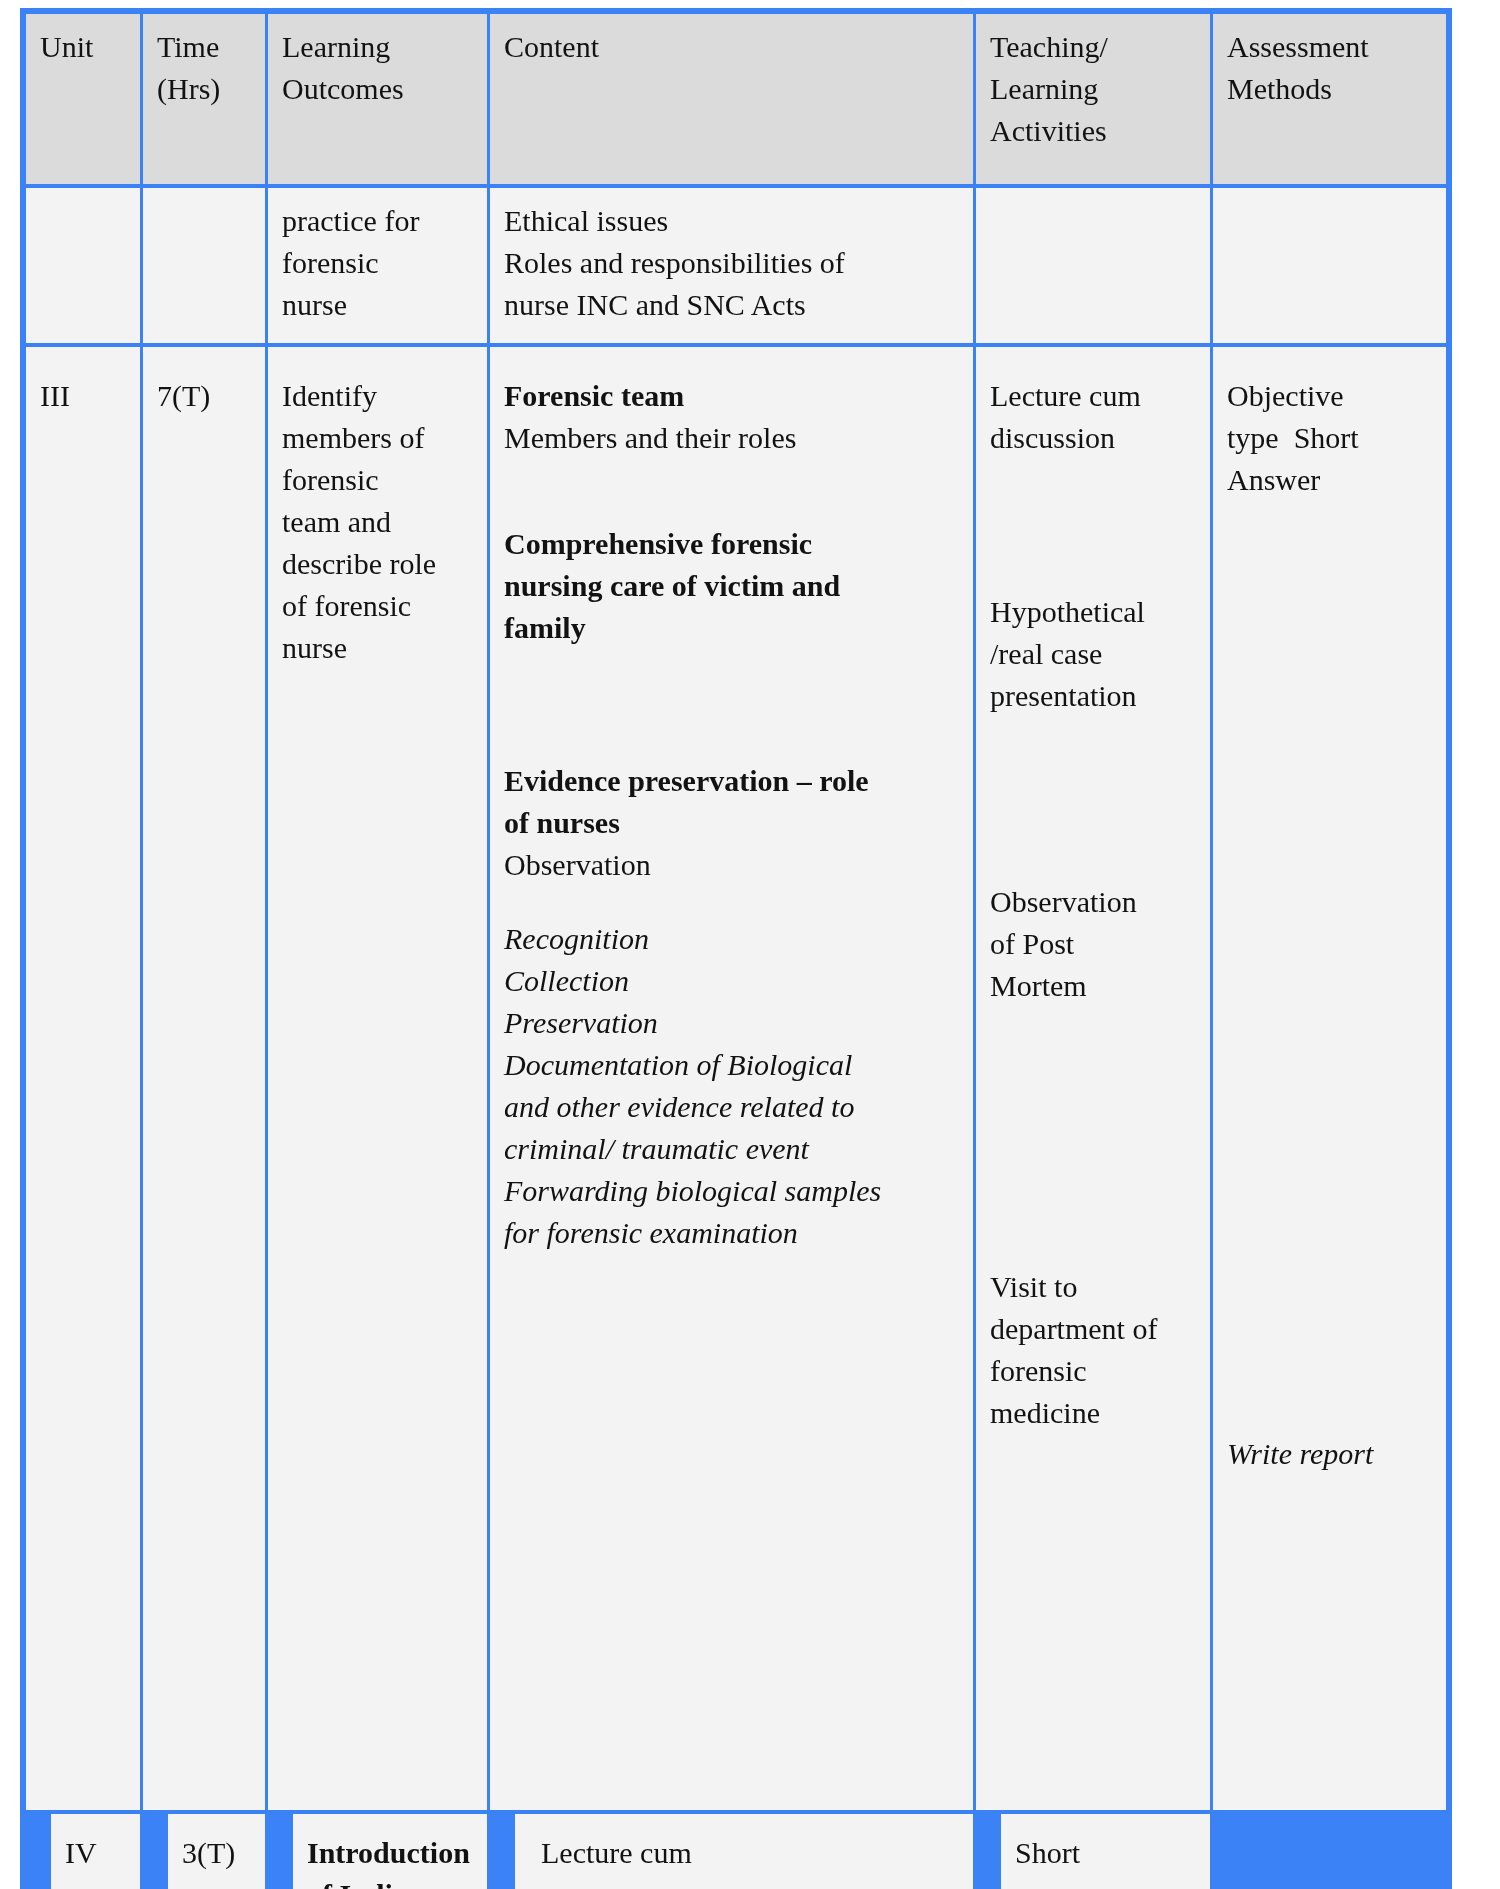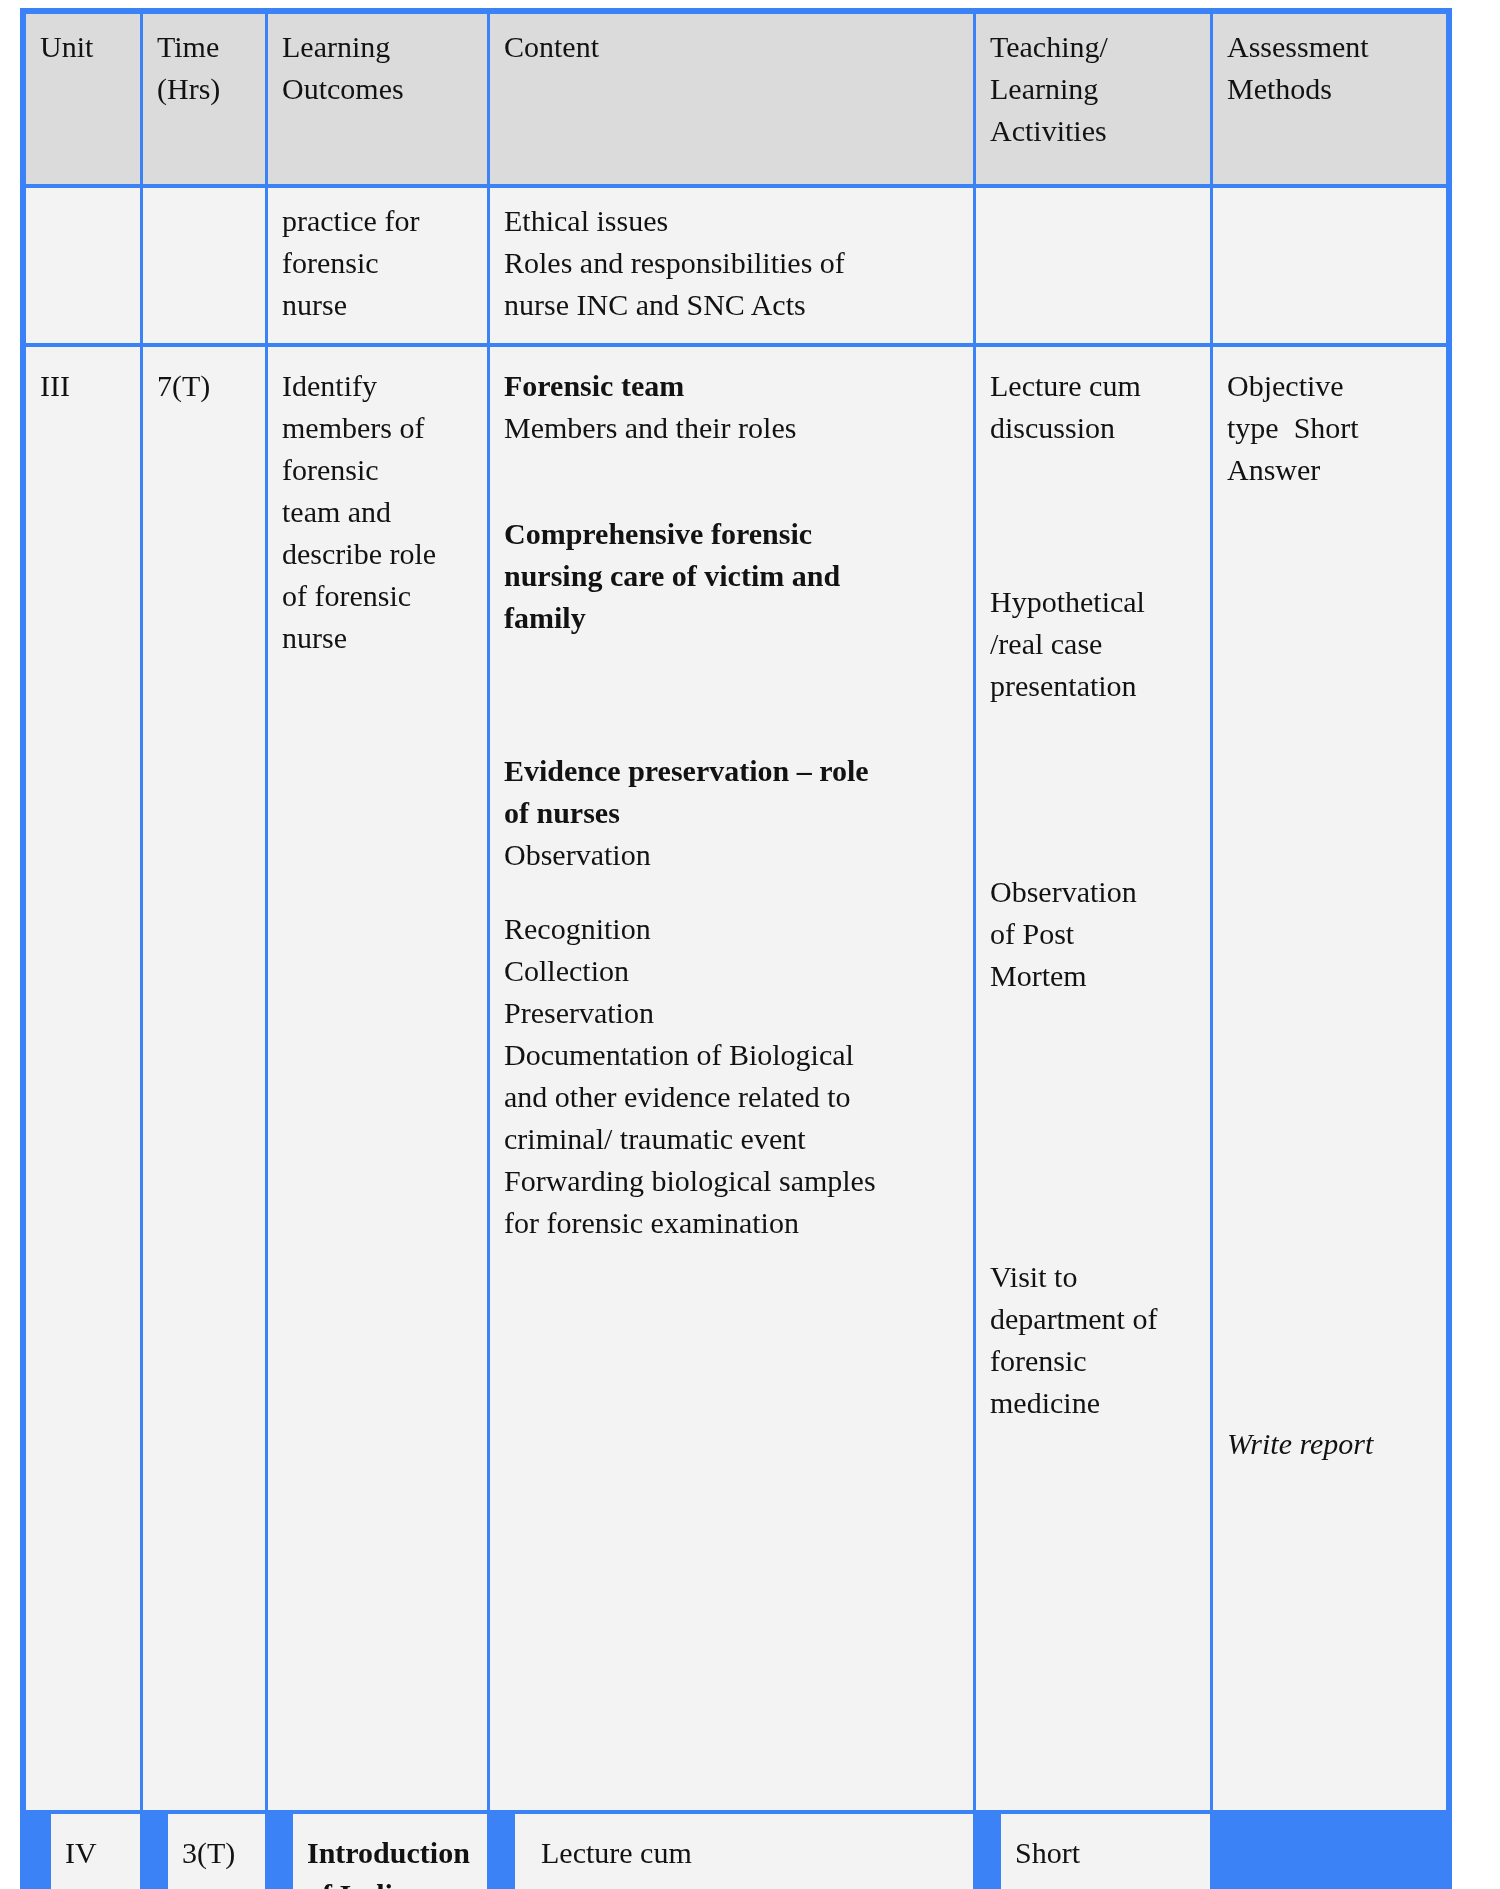--- a/index.html
+++ b/index.html
@@ -30,27 +30,27 @@
   .cell {
     background: #f3f3f3;
     overflow: hidden;
     box-sizing: border-box;
     padding: 0 10px 0 14px;
     font-size: 30px;
     line-height: 42px;
   }
   .hcell { background: #dbdbdb; padding-top: 12px; }
   .r2 { padding-top: 12px; }
-  .r3 { padding-top: 18px; }
+  .r3 { padding-top: 28px; }
   .r4 { padding-top: 18px; margin-left: 25px; }
   .para { white-space: pre-wrap; }
   .bold { font-weight: bold; }
   .m128 { margin-top: 64px; }
   .m183 { margin-top: 111px; }
-  .m32  { margin-top: 32px; }
+  .m32  { margin-top: 32px; font-style: italic; }
   .m132 { margin-top: 132px; }
   .m164 { margin-top: 164px; }
   .m259 { margin-top: 259px; }
   .m932 { margin-top: 932px; font-style: italic; }
   .ml12 { margin-left: 12px; }
 </style>
 </head>
 <body>
 
 <div class="page">

